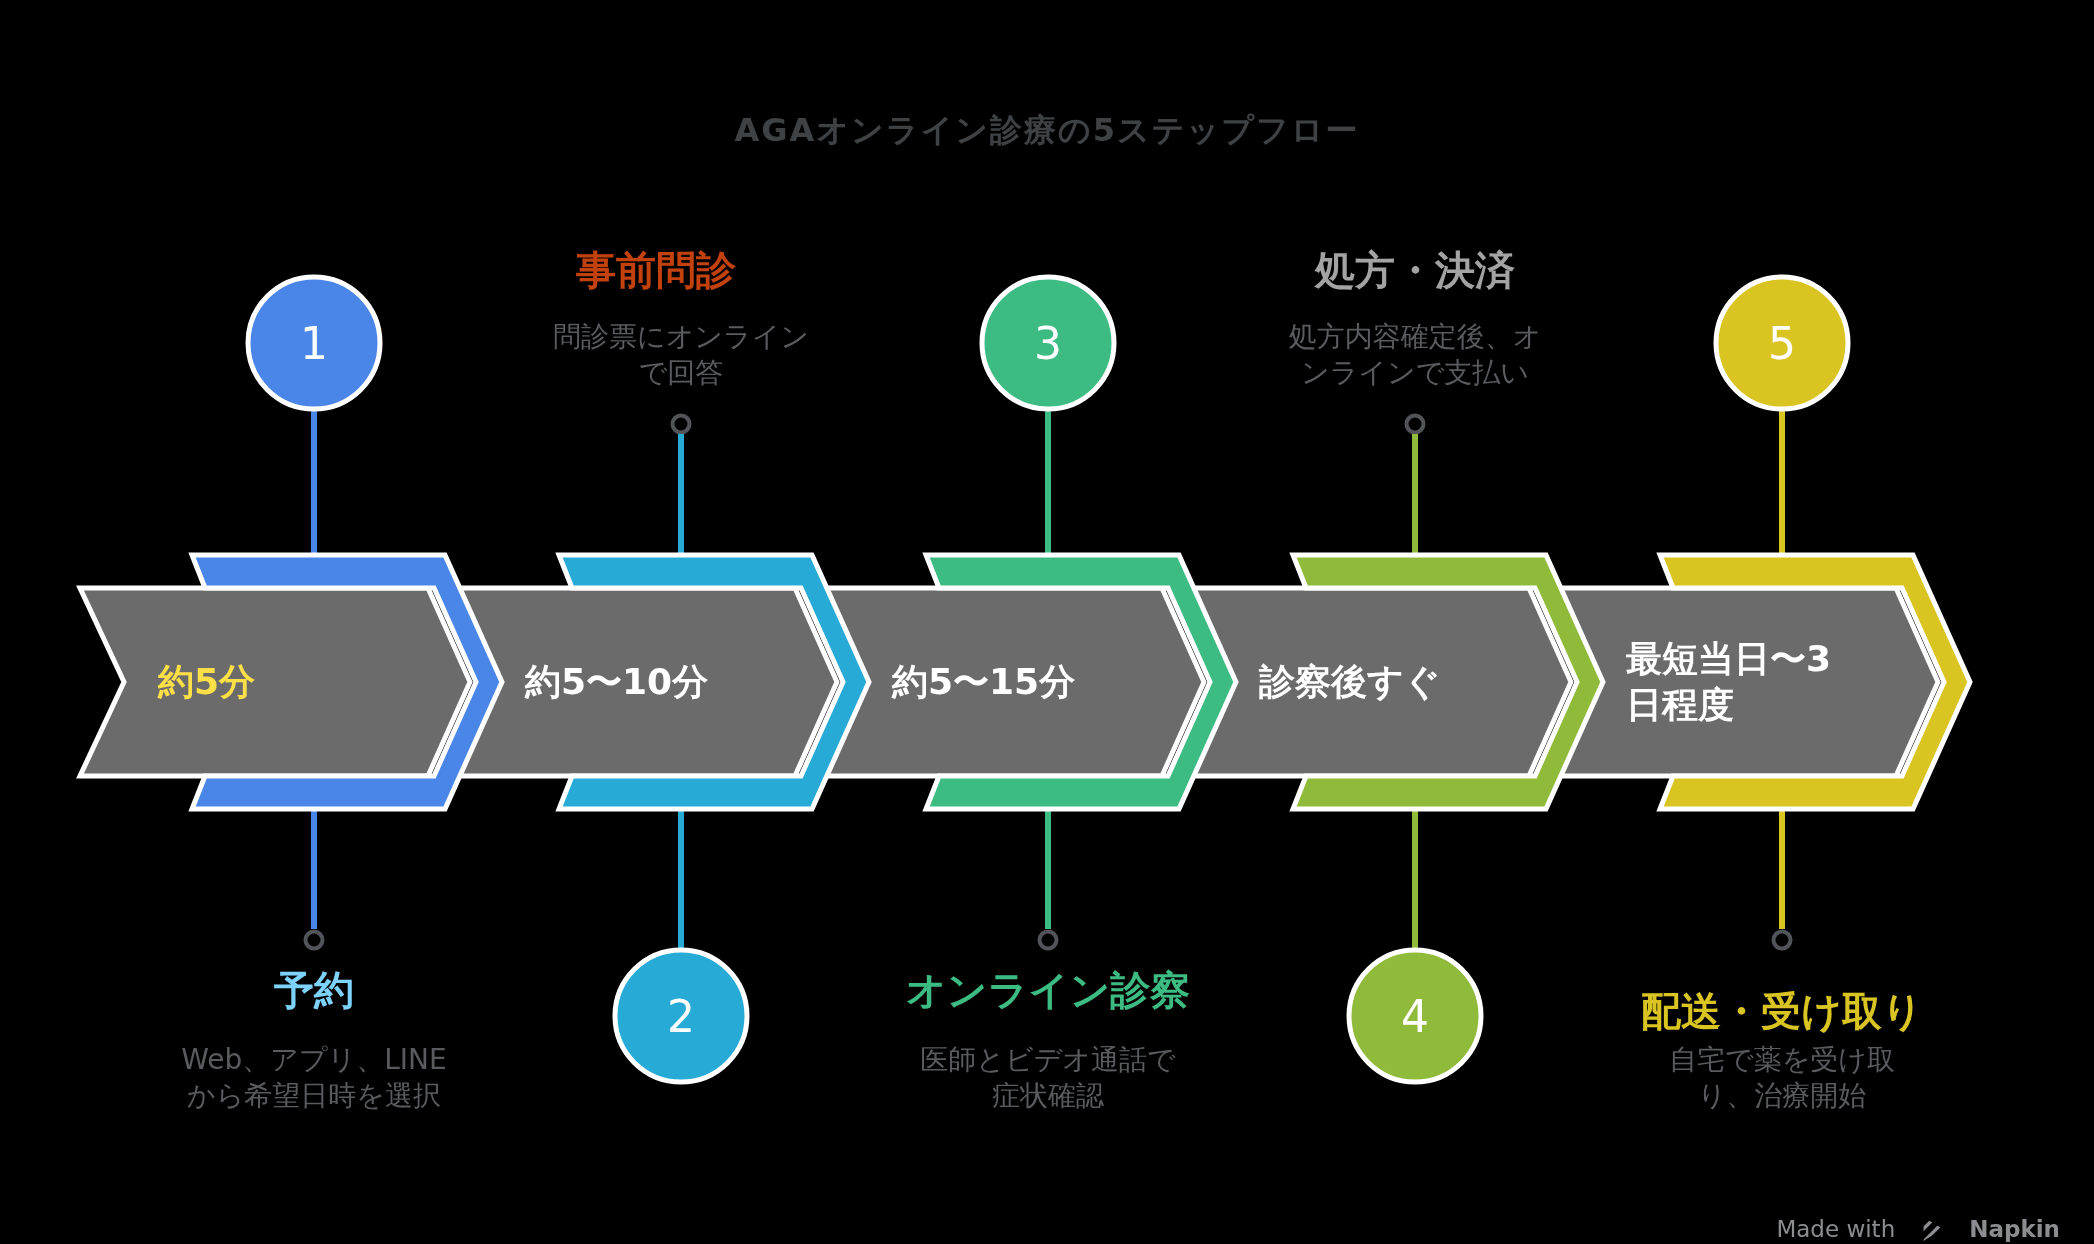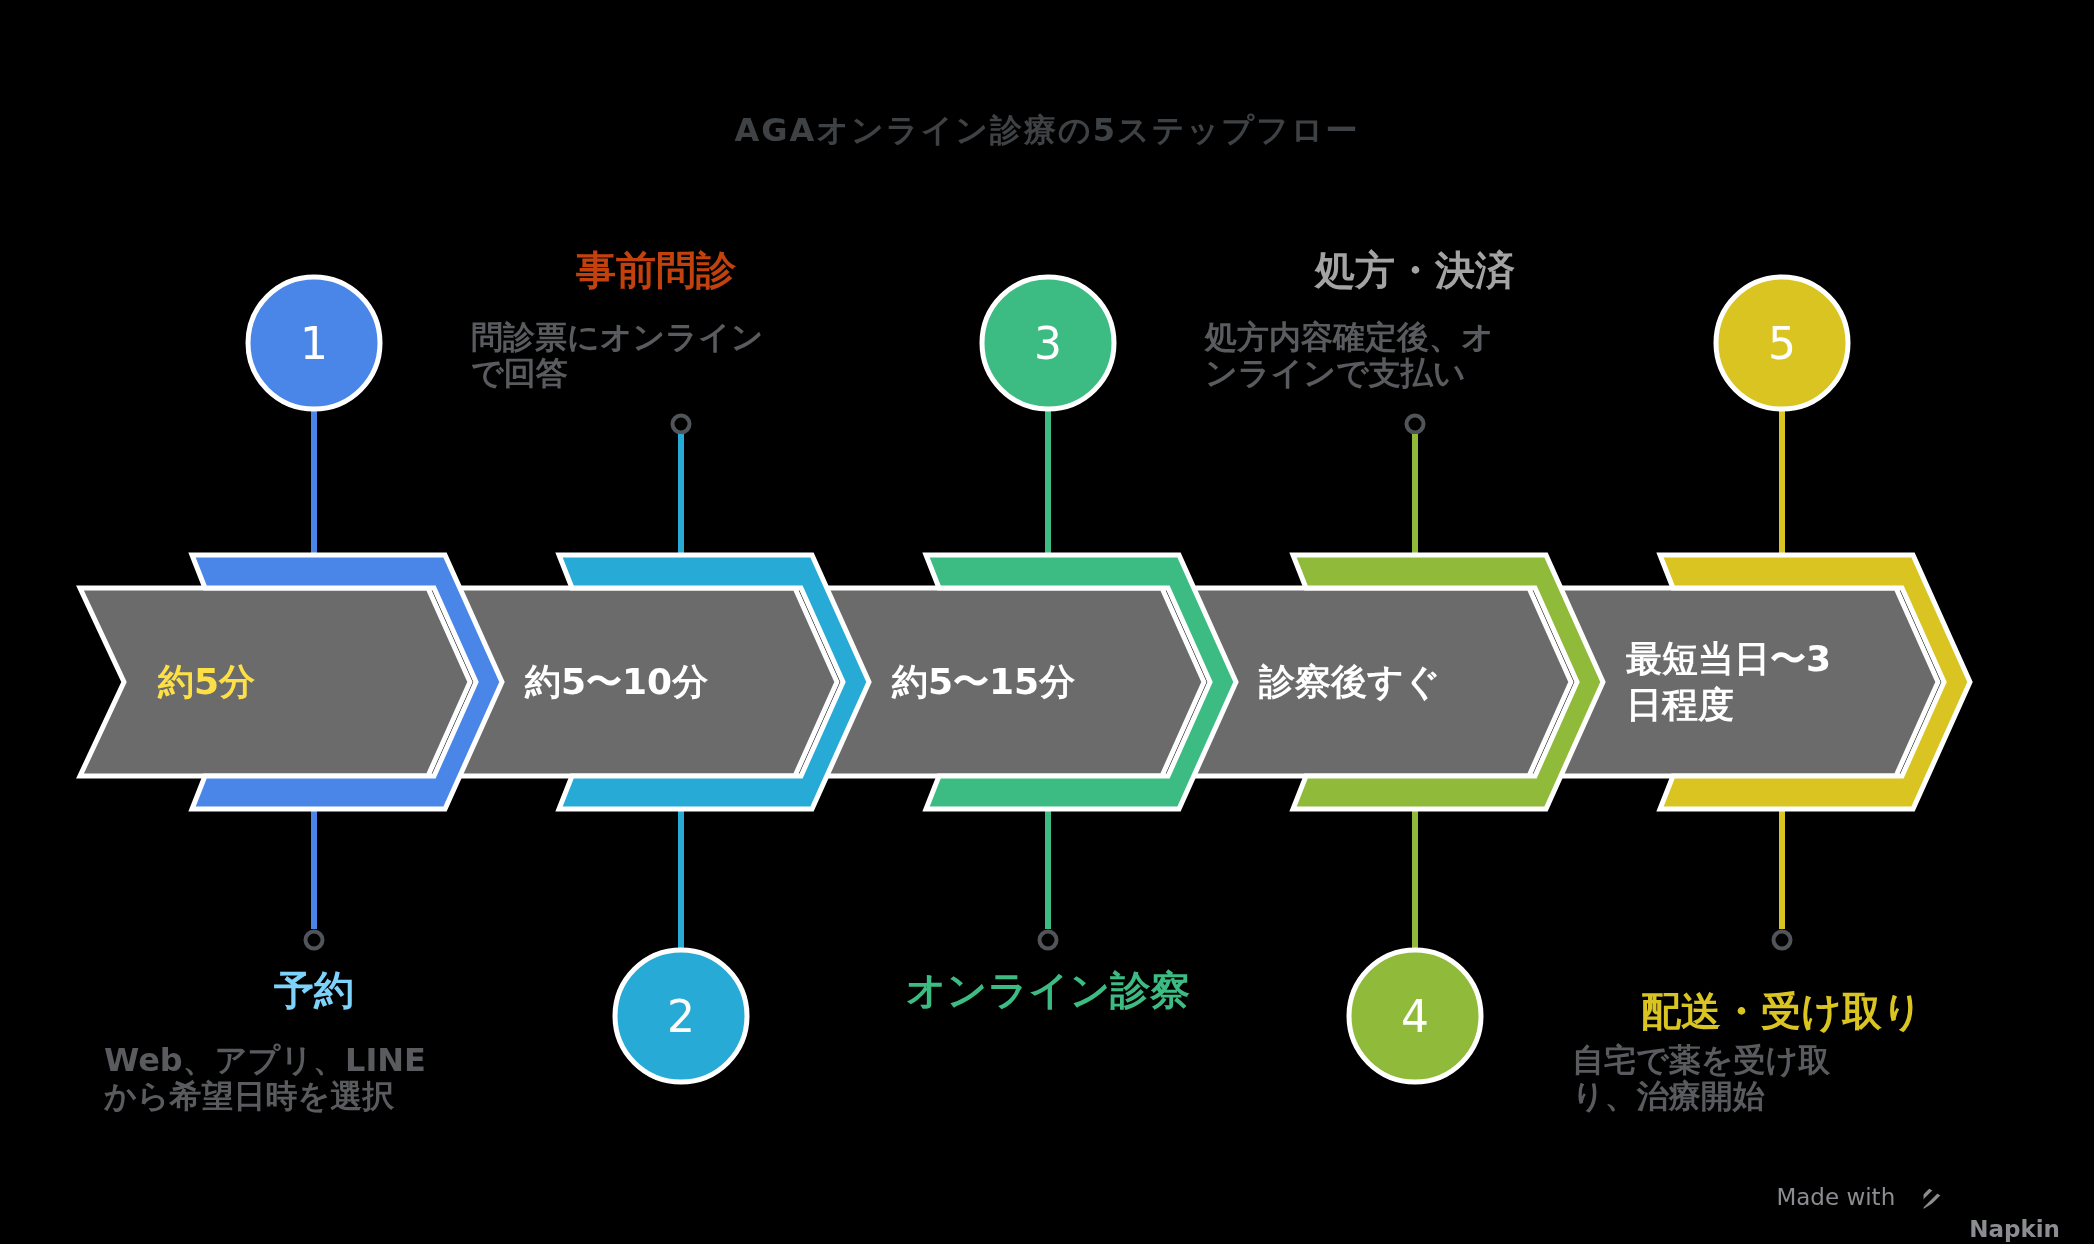--- a/index.html
+++ b/index.html
@@ -16,39 +16,38 @@
     font-size:32px;font-weight:700;letter-spacing:2px;
     line-height:60px;
   }
   svg.layer{position:absolute;top:0;left:0;}
   .step-title{
     width:420px;text-align:center;
     font-size:40px;font-weight:700;line-height:48px;
     white-space:nowrap;
   }
   .step-desc{
-    width:420px;text-align:left;
-    font-size:32px;line-height:36px;
+    width:420px;text-align:center;
+    font-size:28px;line-height:36px;
     white-space:pre-line;
-    font-weight:bold;
   }
   .duration{
     width:300px;
     transform:translateY(-50%);
     font-size:36px;font-weight:700;line-height:46px;
     white-space:pre-line;
   }
   .circle-num{
     width:140px;height:140px;
     display:flex;align-items:center;justify-content:center;
     font-size:44px;font-weight:500;
   }
   #footer{
     top:1184px;right:34px;
-    display:flex;align-items:flex-start;gap:24px;
+    display:flex;align-items:flex-end;gap:24px;
     font-size:23px;
   }
   #footer .brand{font-weight:700;margin-top:32px;}
 </style>
 </head>
 <body style="background: rgb(0, 0, 0);">
 
 <div id="canvas" style="background: rgb(0, 0, 0);">
 
   <div id="main-title" class="abs" style="color: rgb(63, 66, 69);">AGAオンライン診療の5ステップフロー</div>
@@ -111,20 +110,22 @@
 
   <div class="abs step-title" style="left: 446px; top: 246px; color: #c2410c;">事前問診</div>
   <div class="abs step-desc" style="left: 471px; top: 319px; color: rgb(89, 91, 95);">問診票にオンライン
 で回答</div>
   <div class="abs duration" style="left: 525px; top: 682px; color: rgb(255, 255, 255);">約5〜10分</div>
   <div class="abs circle-num" style="left: 611px; top: 946px; color: rgb(255, 255, 255);">2</div>
 
   <div class="abs circle-num" style="left: 978px; top: 273px; color: rgb(255, 255, 255);">3</div>
   <div class="abs duration" style="left: 892px; top: 682px; color: rgb(255, 255, 255);">約5〜15分</div>
   <div class="abs step-title" style="left: 838px; top: 966px; color: rgb(60, 188, 130);">オンライン診察</div>
+  <div class="abs step-desc" style="left: 838px; top: 1042px; color: rgb(89, 91, 95);">医師とビデオ通話で
+症状確認</div>
 
   <div class="abs step-title" style="left: 1205px; top: 246px; color: #a3a3a3;">処方・決済</div>
   <div class="abs step-desc" style="left: 1205px; top: 319px; color: rgb(89, 91, 95);">処方内容確定後、オ
 ンラインで支払い</div>
   <div class="abs duration" style="left: 1259px; top: 682px; color: rgb(255, 255, 255);">診察後すぐ</div>
   <div class="abs circle-num" style="left: 1345px; top: 946px; color: rgb(255, 255, 255);">4</div>
 
   <div class="abs circle-num" style="left: 1712px; top: 273px; color: rgb(255, 255, 255);">5</div>
   <div class="abs duration" style="left: 1626px; top: 682px; color: rgb(255, 255, 255);">最短当日〜3
 日程度</div>

